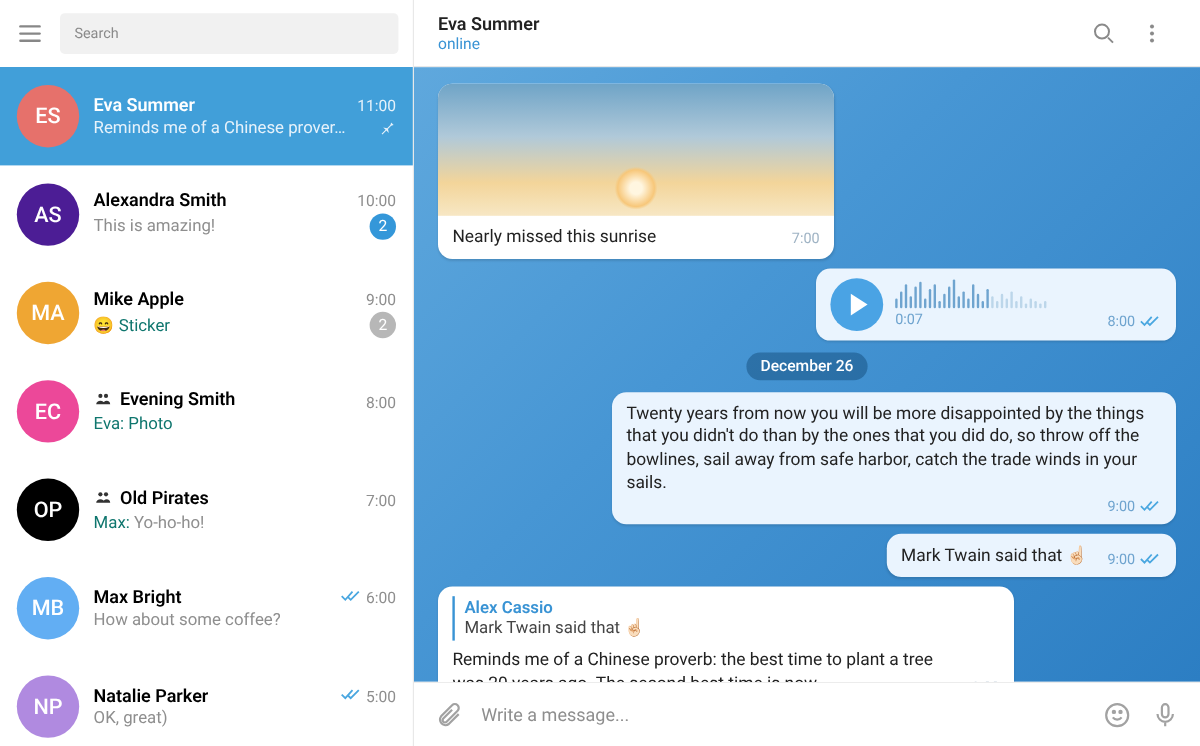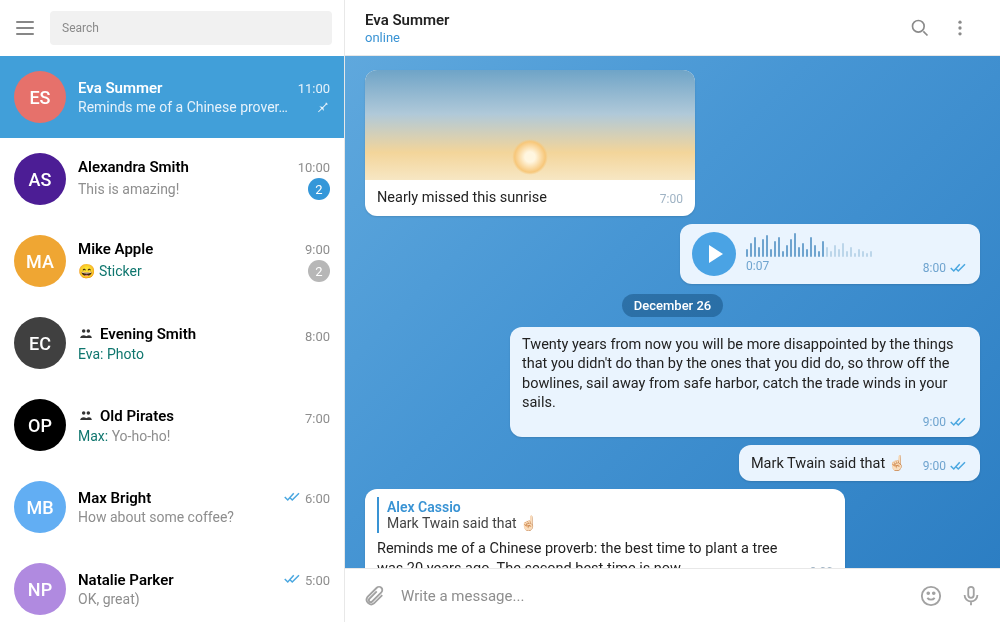--- a/index.html
+++ b/index.html
@@ -122,21 +122,21 @@
           <span class="chat-time">9:00</span>
         </div>
         <div class="chat-row2">
           <span class="chat-preview"><span>😄 </span><span class="preview-prefix">Sticker</span></span>
           <span class="badge badge-grey">2</span>
         </div>
       </div>
     </div>
 
     <div class="chat-item">
-      <div class="avatar" style="background:#404040">EC</div>
+      <div class="avatar" style="background:#ec4899">EC</div>
       <div class="chat-content">
         <div class="chat-row1">
           <span class="chat-name">
               <svg class="group-ico" viewBox="0 0 24 24" width="16" height="14" fill="#333">
                 <circle cx="8" cy="7" r="3"></circle>
                 <circle cx="16" cy="7" r="3"></circle>
                 <path d="M2 19c0-3 3-5 6-5s6 2 6 5zM12 19c0-3 2-5 5-5s5 2 5 5z"></path>
               </svg>
               <span>Evening Smith</span>
             </span>

